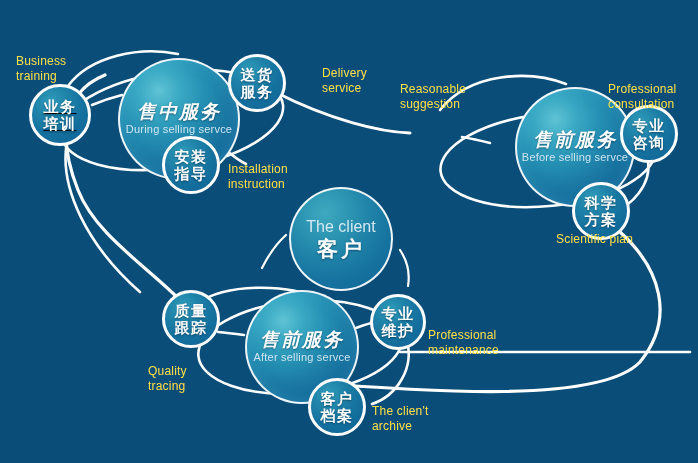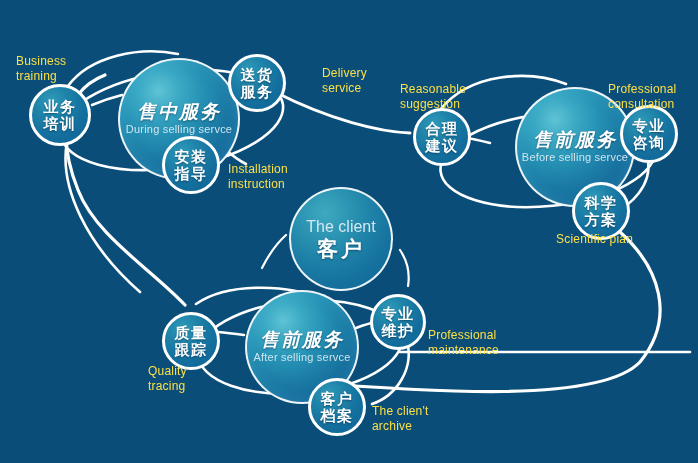--- a/index.html
+++ b/index.html
@@ -173,51 +173,47 @@
   <div class="bubble hub" style="left:245px; top:290px; width:114px; height:114px;">
     <div class="cn">售前服务</div>
     <div class="en">After selling servce</div>
   </div>
 
   <div class="bubble client" style="left:289px; top:187px; width:104px; height:104px;">
     <div class="en">The client</div>
     <div class="cn">客户</div>
   </div>
 
-  <div class="bubble sat" style="left:29px; top:84px; width:62px; height:62px;">
+  <div class="bubble sat" style="left:29px; top:84px; width:62px; height:62px;text-decoration:underline;">
     <div class="cn">业务
 培训</div>
   </div>
 
   <div class="bubble sat" style="left:228px; top:54px; width:58px; height:58px;">
     <div class="cn">送货
 服务</div>
   </div>
 
   <div class="bubble sat" style="left:162px; top:136px; width:58px; height:58px;">
     <div class="cn">安装
 指导</div>
   </div>
 
-  <div class="bubble sat" style="left:413px; top:108px; width:58px; height:58px;">
-    <div class="cn">合理
-建议</div>
-  </div>
 
   <div class="bubble sat" style="left:620px; top:105px; width:58px; height:58px;">
     <div class="cn">专业
 咨询</div>
   </div>
 
   <div class="bubble sat" style="left:572px; top:182px; width:58px; height:58px;">
     <div class="cn">科学
 方案</div>
   </div>
 
-  <div class="bubble sat" style="left:162px; top:312px; width:58px; height:58px;">
+  <div class="bubble sat" style="left:162px; top:290px; width:58px; height:58px;">
     <div class="cn">质量
 跟踪</div>
   </div>
 
   <div class="bubble sat" style="left:370px; top:294px; width:56px; height:56px;">
     <div class="cn">专业
 维护</div>
   </div>
 
   <div class="bubble sat" style="left:308px; top:378px; width:58px; height:58px;">

